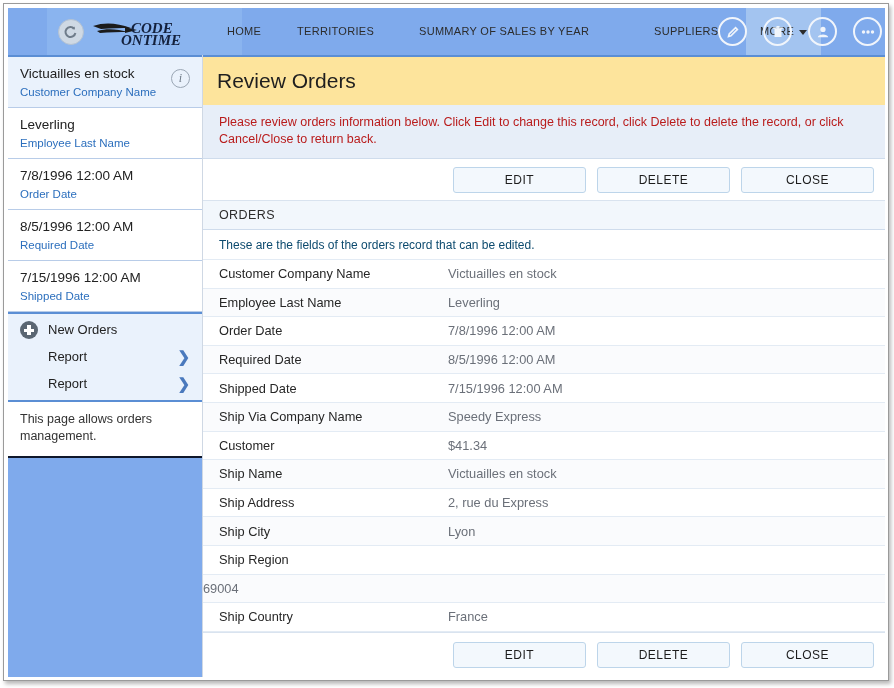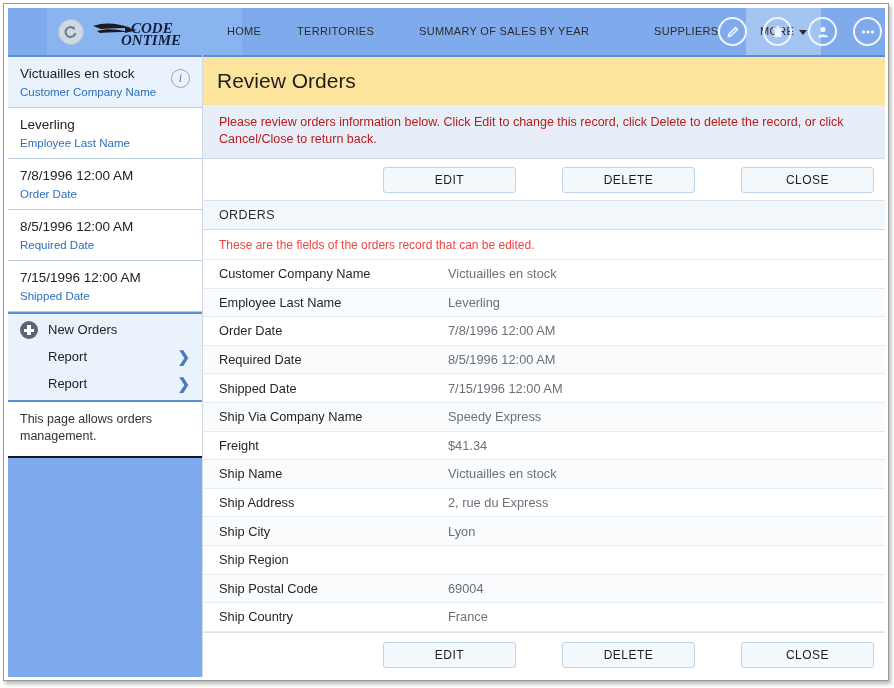--- a/index.html
+++ b/index.html
@@ -192,35 +192,34 @@
   .btnbar.bottom { border-bottom: none; border-top: 1px solid #d9e3ef; height: 46px; }
   .actbtn {
     width: 133px; height: 26px;
     background: #f3f8fd;
     border: 1px solid #bdd5ea;
     border-radius: 3px;
     font-size: 12px; color: #1d1d1d;
     letter-spacing: .5px;
     display: flex; align-items: center; justify-content: center;
     cursor: pointer;
-    margin-left: 35px;
   }
   #sectionhdr {
     height: 29px; line-height: 29px;
     background: #f2f7fc;
     border-bottom: 1px solid #cfdcec;
     padding-left: 16px;
     font-size: 12.5px; color: #2d2d2d; letter-spacing: .4px;
   }
   #sectiondesc {
     height: 30px; line-height: 30px;
     background: #ffffff;
     border-bottom: 1px solid #e3ebf4;
     padding-left: 16px;
-    font-size: 12px; color: #ef4444;
+    font-size: 12px; color: #0c4a6e;
   }
   .frow {
     height: 28.6px;
     display: flex; align-items: center;
     border-bottom: 1px solid #e3ebf4;
     background: #ffffff;
   }
   .frow.alt { background: #fafbfd; }
   .flabel {
     width: 245px;
@@ -359,41 +358,40 @@
           </div>
           <div class="frow">
             <div class="flabel">Shipped Date</div>
             <div class="fvalue">7/15/1996 12:00 AM</div>
           </div>
           <div class="frow alt">
             <div class="flabel">Ship Via Company Name</div>
             <div class="fvalue">Speedy Express</div>
           </div>
           <div class="frow">
-            <div class="flabel">Freight</div>
+            <div class="flabel">Customer</div>
             <div class="fvalue">$41.34</div>
           </div>
           <div class="frow alt">
             <div class="flabel">Ship Name</div>
             <div class="fvalue">Victuailles en stock</div>
           </div>
           <div class="frow">
             <div class="flabel">Ship Address</div>
             <div class="fvalue">2, rue du Express</div>
           </div>
           <div class="frow alt">
             <div class="flabel">Ship City</div>
             <div class="fvalue">Lyon</div>
           </div>
           <div class="frow">
             <div class="flabel">Ship Region</div>
             <div class="fvalue"></div>
           </div>
           <div class="frow alt">
-            <div class="flabel">Ship Postal Code</div>
             <div class="fvalue">69004</div>
           </div>
           <div class="frow">
             <div class="flabel">Ship Country</div>
             <div class="fvalue">France</div>
           </div>
         </div>
 
     <div class="btnbar bottom" id="bottombtnbar">
           <div class="actbtn">EDIT</div>

